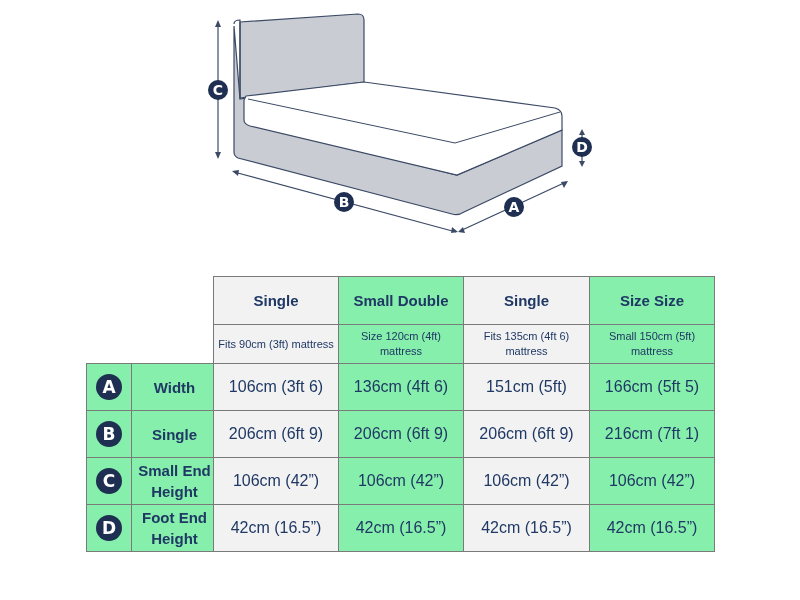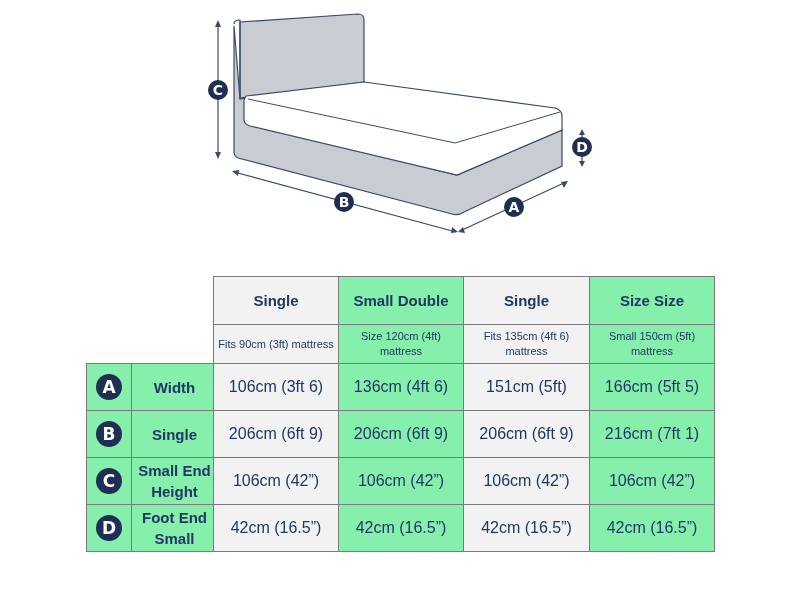--- a/index.html
+++ b/index.html
@@ -106,20 +106,20 @@
   <tr style="height:47px">
     <td class="white"><span class="badge">C</span></td>
     <td class="white lbl">Small End Height</td>
     <td class="shade val">106cm (42”)</td>
     <td class="white val">106cm (42”)</td>
     <td class="shade val">106cm (42”)</td>
     <td class="white val">106cm (42”)</td>
   </tr>
   <tr style="height:47px">
     <td class="white"><span class="badge">D</span></td>
-    <td class="white lbl">Foot End Small</td>
+    <td class="white lbl">Foot End Height</td>
     <td class="shade val">42cm (16.5”)</td>
     <td class="white val">42cm (16.5”)</td>
     <td class="shade val">42cm (16.5”)</td>
     <td class="white val">42cm (16.5”)</td>
   </tr>
 </tbody>
   </table>
 
 </body></html>

